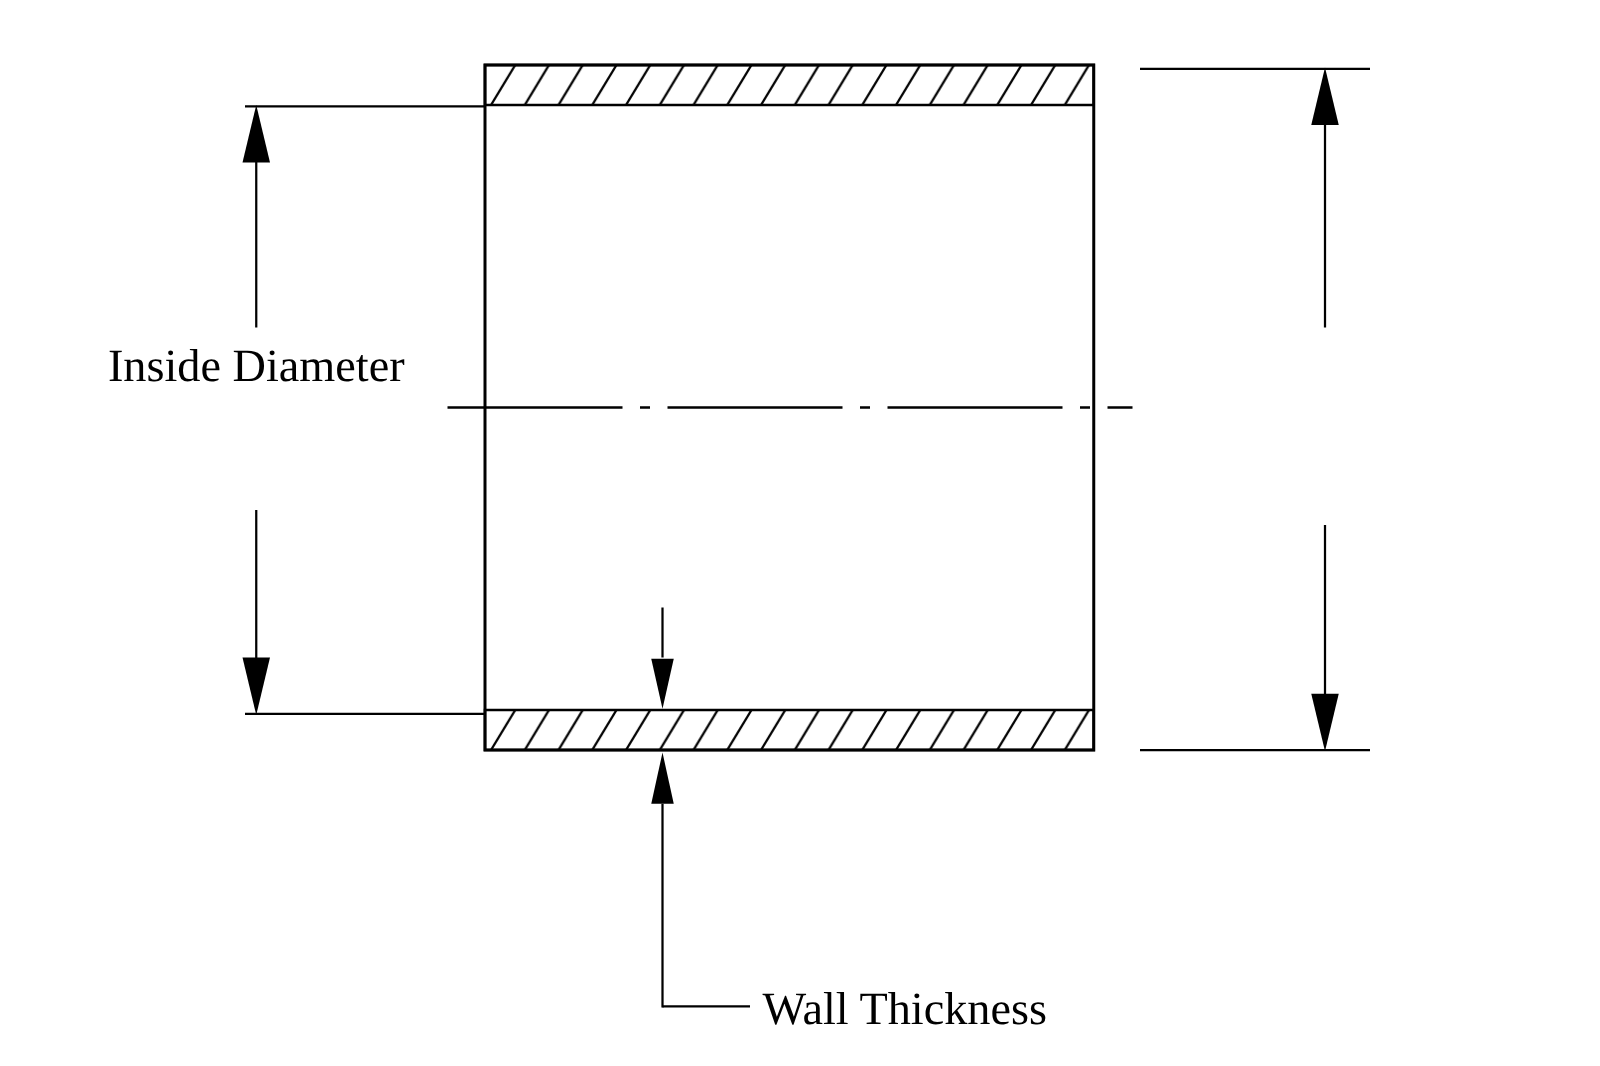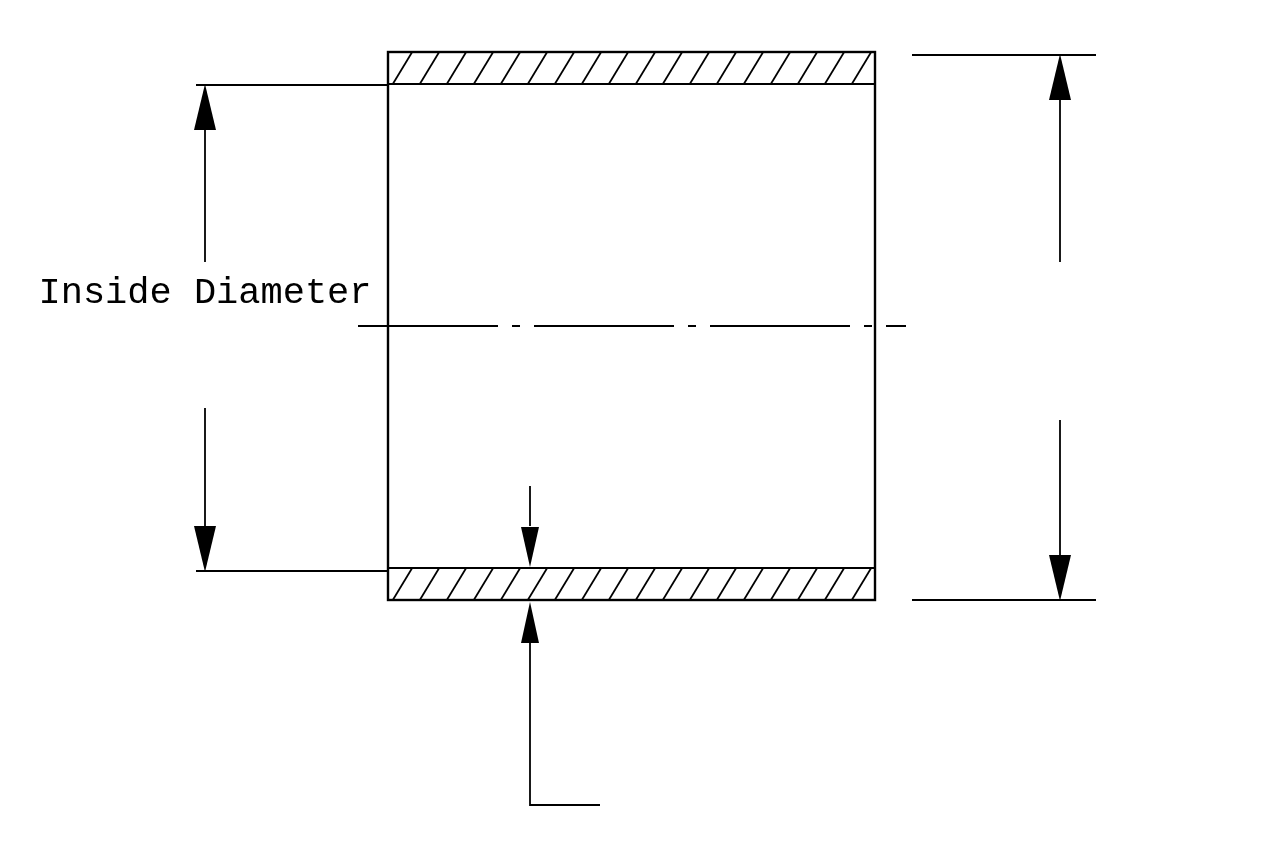--- a/index.html
+++ b/index.html
@@ -5,21 +5,21 @@
   html, body {
     margin: 0;
     padding: 0;
     background: #ffffff;
   }
   .canvas {
     position: relative;
     width: 1096px;
     height: 853px;
     background: #ffffff;
-    font-family: Liberation Mono, monospace;
+    font-family: Liberation Serif, serif;
     color: #000000;
     overflow: hidden;
   }
   .drawing {
     position: absolute;
     left: 0;
     top: 0;
     width: 1280px;
     height: 853px;
   }
@@ -74,14 +74,15 @@
     <polygon points="530,602 521,643 539,643" fill="#000000"></polygon>
     <line x1="530" y1="643" x2="530" y2="806" stroke="#000000" stroke-width="1.8"></line>
     <line x1="530" y1="805" x2="600" y2="805" stroke="#000000" stroke-width="1.8"></line>
   </svg>
 
   <div class="label centered" style="left:20px; top:272px; width:370px;">
     <div>Inside Diameter</div>
   </div>
 
 
+  <div class="label leftalign" style="left:610px; top:786px; width:330px;">Wall Thickness</div>
 
 </div>
 
 </body></html>

